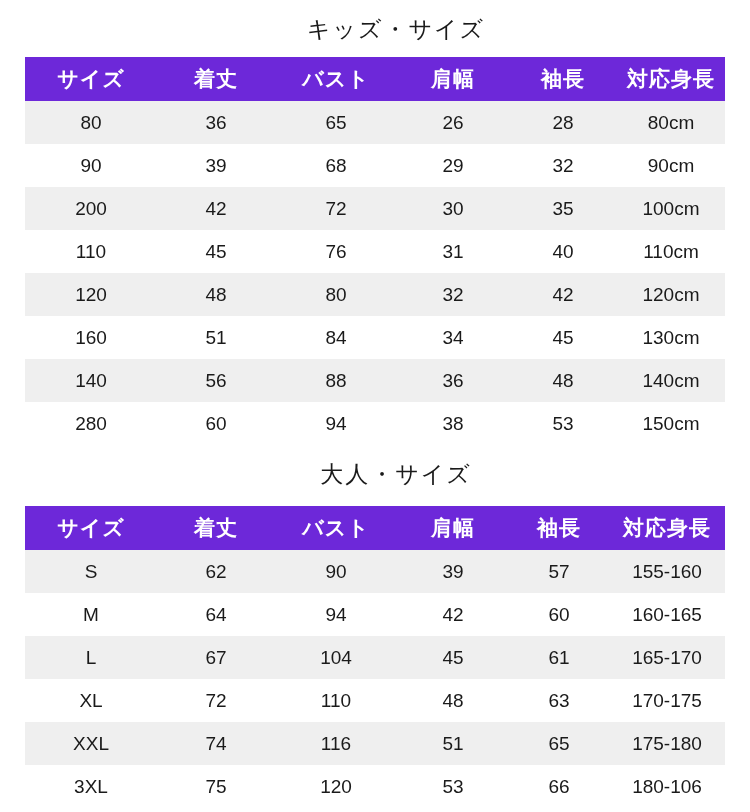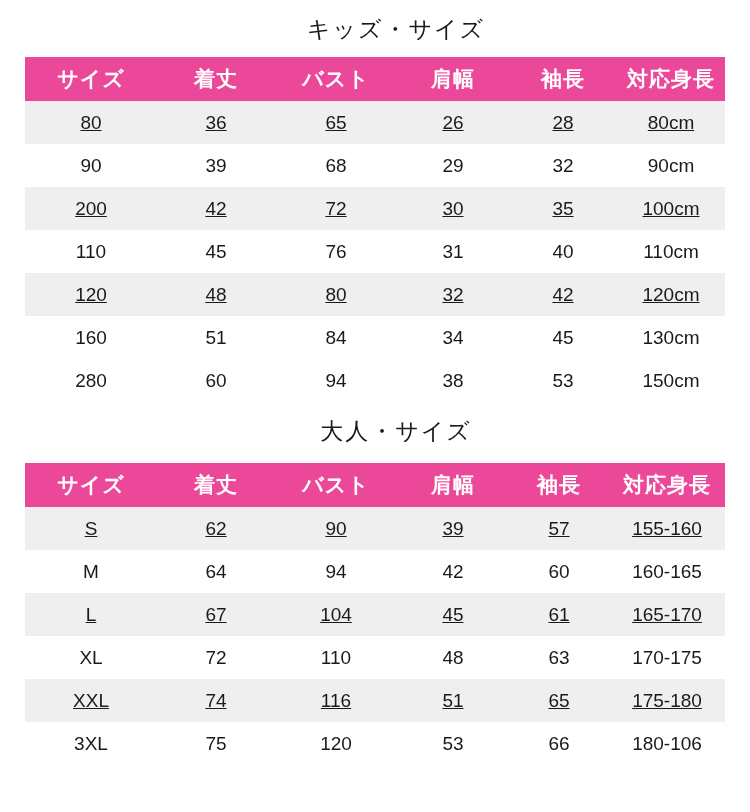--- a/index.html
+++ b/index.html
@@ -40,42 +40,41 @@
     padding-top: 14px;
     padding-bottom: 16px;
   }
   table.size-table {
     border-collapse: collapse;
     width: 700px;
     margin: 0 auto;
     table-layout: fixed;
   }
   table.size-table thead th {
-    background: #ec4899;
+    background: #6d28d9;
     color: #ffffff;
     font-size: 21px;
     font-weight: 700;
     letter-spacing: 1px;
     height: 42px;
     text-align: center;
     vertical-align: middle;
     border: none;
   }
   table.size-table tbody td {
     font-size: 19px;
     text-align: center;
     vertical-align: middle;
     height: 41px;
     border: none;
     color: #1a1a1a;
     font-weight: 400;
   }
   table.size-table tbody tr.odd td {
     background: #efefef;
-    text-decoration: underline;
   }
   table.size-table tbody tr.even td {
     background: #ffffff;
   }
   
   .kids col.c0 { width: 132px; }
   .kids col.c1 { width: 118px; }
   .kids col.c2 { width: 122px; }
   .kids col.c3 { width: 112px; }
   .kids col.c4 { width: 108px; }
@@ -159,20 +158,28 @@
           <td>120cm</td>
         </tr>
         <tr class="even">
           <td>160</td>
           <td>51</td>
           <td>84</td>
           <td>34</td>
           <td>45</td>
           <td>130cm</td>
         </tr>
+        <tr class="odd">
+          <td>140</td>
+          <td>56</td>
+          <td>88</td>
+          <td>36</td>
+          <td>48</td>
+          <td>140cm</td>
+        </tr>
         <tr class="even">
           <td>280</td>
           <td>60</td>
           <td>94</td>
           <td>38</td>
           <td>53</td>
           <td>150cm</td>
         </tr>
       </tbody>
     </table>

